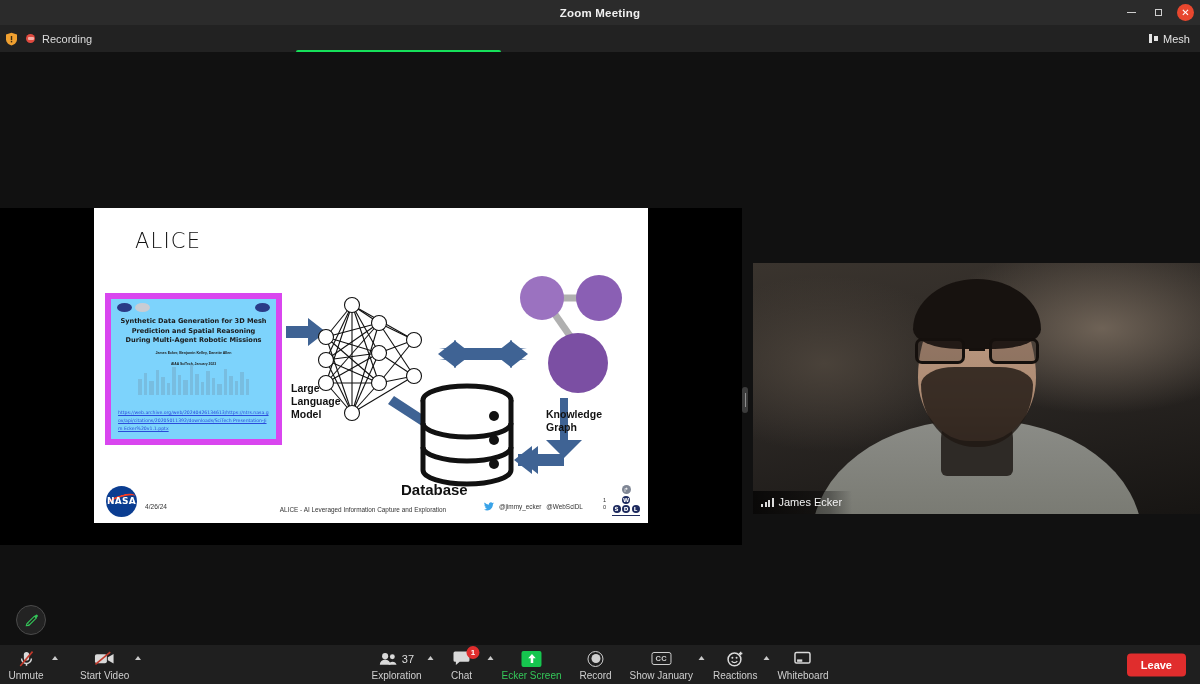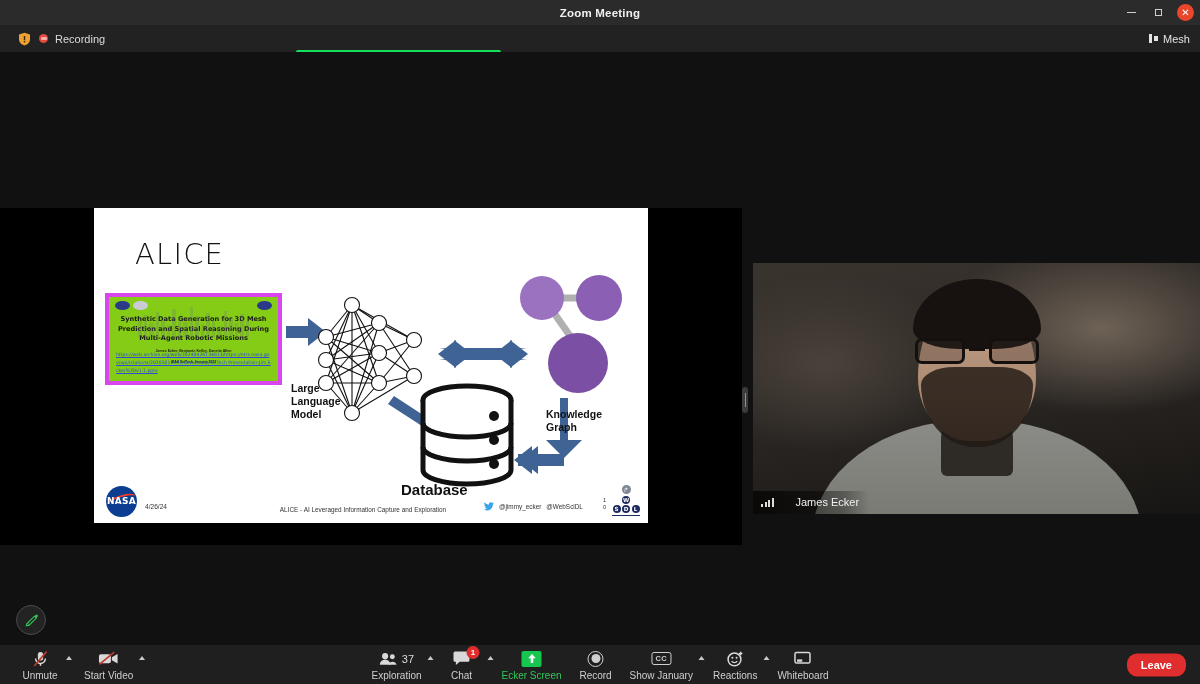--- a/index.html
+++ b/index.html
@@ -37,21 +37,21 @@
     border-radius: 50%;
   }
   .win-btn.close { background: #e8472e; color: #fff; font-size: 10px; }
   .win-min-glyph { display:block; width:9px; height:1px; background:#cfcfcf; }
   .win-max-glyph { display:block; width:7px; height:7px; border:1px solid #cfcfcf; }
 
   
   .statusbar {
     height: 27px; background: #222222; position: relative;
     display: flex; align-items: center; flex: 0 0 27px;
-    padding: 0 18px;
+    padding: 0 5px;
   }
   .status-left { display: flex; align-items: center; gap: 8px; }
   .shield-icon {
     width: 13px; height: 14px; position: relative; display:block;
   }
   .shield-icon svg { display:block; }
   .rec-group { display: flex; align-items: center; gap: 7px; }
   .rec-dot {
     width: 9px; height: 9px; border-radius: 50%;
     background: #e04a3f; position: relative;
@@ -100,30 +100,30 @@
     position: absolute; left: 0; top: 156px;
     width: 742px; height: 337px; background: #000;
   }
   .slide {
     position: absolute; left: 94px; top: 0;
     width: 554px; height: 315px; background: #fff;
     overflow: hidden;
   }
 
   .slide-title {
-    position: absolute; left: 41px; top: 29px;
-    font-size: 29px; color: #111; letter-spacing: 1.2px;
+    position: absolute; left: 41px; top: 21px;
+    font-size: 21px; color: #111; letter-spacing: 1.2px;
     font-family: "DejaVu Sans", sans-serif; font-weight: 300;
   }
 
   
   .thumb {
     position: absolute; left: 11px; top: 85px;
-    width: 177px; height: 92px; background: #84cc16;
-    border: 4px solid #d946ef;
+    width: 177px; height: 152px; background: #7dd3fc;
+    border: 6px solid #d946ef;
   }
   .thumb-logos {
     position: absolute; left: 6px; top: 4px; right: 6px;
     display: flex; align-items: center; justify-content: space-between;
   }
   .logo-pill {
     width: 15px; height: 9px; border-radius: 50%;
     background: #2a3a87;
   }
   .logo-pill.grey { background: #c9ccd3; margin-left: 3px; }
@@ -285,41 +285,41 @@
     width: 50px; height: 26px; border: 3px solid #15100d;
     border-radius: 7px; background: rgba(60,48,40,.30);
   }
   .vt-bridge {
     position: absolute; left: 50%; top: 11px; transform: translateX(-50%);
     width: 16px; height: 3px; background: #15100d;
   }
   .name-plate {
     position: absolute; left: 0; bottom: 0;
     padding: 5px 10px 6px 8px;
-    display: flex; align-items: center; gap: 22px;
+    display: flex; align-items: center; gap: 5px;
     background: linear-gradient(90deg, rgba(0,0,0,.72) 0%, rgba(0,0,0,.30) 78%, rgba(0,0,0,0) 100%);
   }
   .bars { display: flex; align-items: flex-end; gap: 1.5px; height: 9px; }
   .bars i { display:block; width: 2px; background: #dcdcdc; }
   .name-text { color: #f2f2f2; font-size: 11px; }
 
   
   .annotate-btn {
     position: absolute; left: 16px; bottom: 10px;
     width: 30px; height: 30px; border-radius: 50%;
     border: 1px solid #4a4a4a; background: #232323;
     display: flex; align-items: center; justify-content: center;
   }
 
   
   .toolbar {
     flex: 0 0 39px; height: 39px; background: #1f1f1f;
     position: relative; display: flex; align-items: center;
   }
-  .tb-left { display:flex; align-items:center; gap: 6px; padding-left: 14px; }
+  .tb-left { display:flex; align-items:center; gap: 16px; }
   .tb-center {
     position: absolute; left: 50%; transform: translateX(-50%);
     display: flex; align-items: flex-start; gap: 2px;
   }
   .tb-item {
     display: flex; flex-direction: column; align-items: center;
     justify-content: center; gap: 2px; min-width: 52px;
     padding: 1px 6px 0 6px; position: relative;
   }
   .tb-icon { height: 18px; display:flex; align-items:center; justify-content:center; position:relative; }
@@ -350,21 +350,21 @@
   }
   .rec-ring {
     width: 16px; height: 16px; border-radius: 50%;
     border: 1.6px solid #cfcfcf; display:flex;
     align-items:center; justify-content:center;
   }
   .rec-ring i { display:block; width: 9px; height: 9px; border-radius:50%; background:#cfcfcf; }
   .leave-btn {
     position: absolute; right: 14px; top: 50%; transform: translateY(-50%);
     background: #e02d2d; color: #fff; font-size: 11px; font-weight: bold;
-    padding: 6px 14px; border-radius: 10px; line-height: 1;
+    padding: 6px 14px; border-radius: 4px; line-height: 1;
   }
 </style>
 </head>
 <body>
 
 <div id="app">
 
   <div class="titlebar">
     <div class="titlebar-title">Zoom Meeting</div>
     <div class="win-controls">

